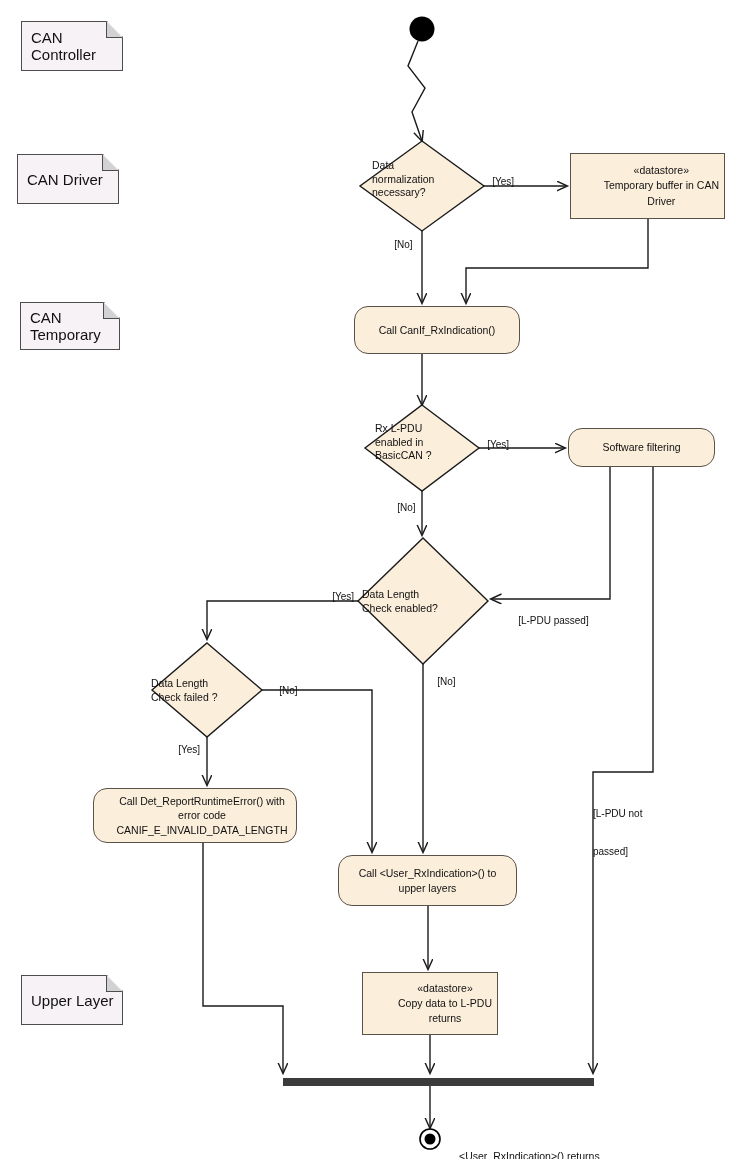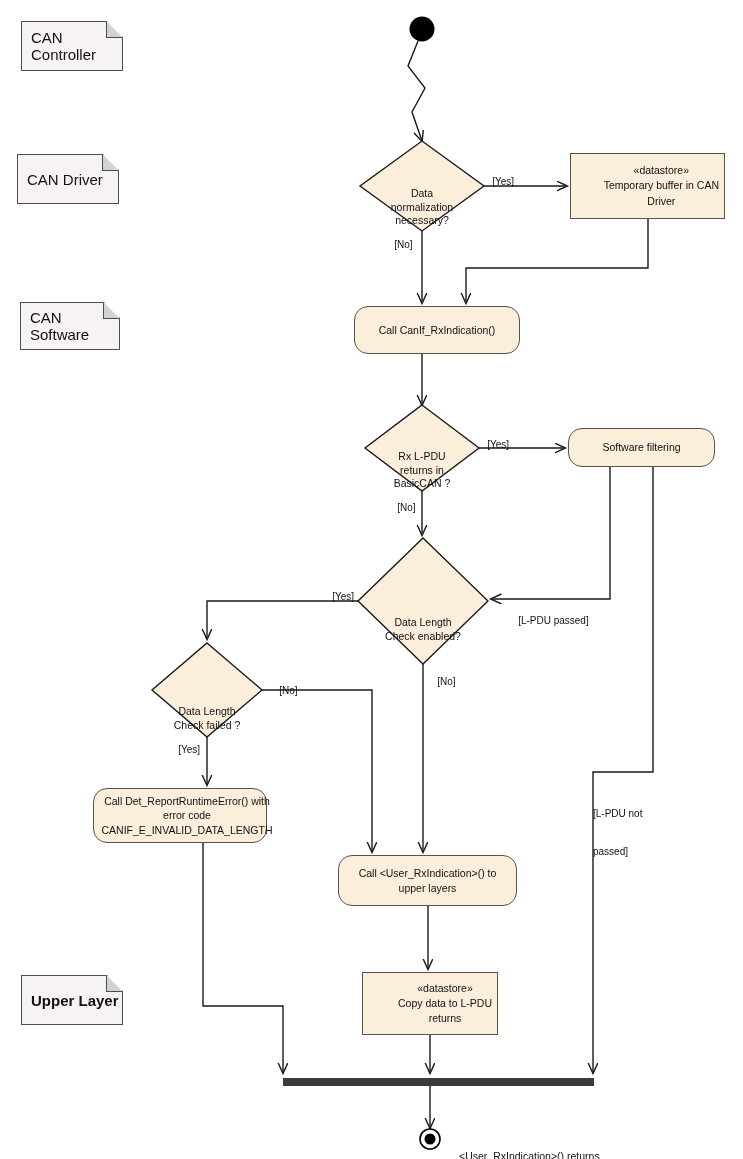--- a/index.html
+++ b/index.html
@@ -52,25 +52,24 @@
     border:1.5px solid #5a5149;
     box-sizing:border-box;
     display:flex;align-items:center;justify-content:flex-end;
     text-align:center;
     font-size:10.5px;color:#111;
     line-height:1.45;
     padding:2px 5px;
   }
   .diamond-label{
     position:absolute;
-    text-align:center;
+    text-align:left;
     font-size:10.5px;color:#111;
     line-height:1.3;
     pointer-events:none;
-    margin-top:28px;
   }
   .edge-label{
     position:absolute;
     font-size:10px;color:#111;
     line-height:1.25;
     white-space:pre;
   }
   .free-label{
     position:absolute;
     font-size:10.5px;color:#111;
@@ -89,26 +88,26 @@
     <span class="fold"></span>
   </div>
 
   <div class="note" style="left:17px;top:154px;width:102px;height:50px;">
     <span>CAN Driver</span>
     <span class="fold2"></span>
     <span class="fold"></span>
   </div>
 
   <div class="note" style="left:20px;top:302px;width:100px;height:48px;">
-    <span>CAN Software</span>
-    <span class="fold2"></span>
-    <span class="fold"></span>
-  </div>
-
-  <div class="note" style="left:21px;top:975px;width:102px;height:50px;font-weight:bold;">
+    <span>CAN Temporary</span>
+    <span class="fold2"></span>
+    <span class="fold"></span>
+  </div>
+
+  <div class="note" style="left:21px;top:975px;width:102px;height:50px;">
     <span>Upper Layer</span>
     <span class="fold2"></span>
     <span class="fold"></span>
   </div>
 
   <svg class="layer" viewBox="0 0 743 1159">
     <defs>
       <marker id="ah" markerWidth="14" markerHeight="14" refX="10.5" refY="5" orient="auto" markerUnits="userSpaceOnUse">
         <path d="M0,0 L11,5 L0,10" fill="none" stroke="#1a1a1a" stroke-width="1.4"></path>
       </marker>
@@ -165,21 +164,21 @@
   </svg>
 
   <div class="diamond-label" style="left:372px;top:159px;width:100px;">
     <div>Data</div>
     <div>normalization</div>
     <div>necessary?</div>
   </div>
 
   <div class="diamond-label" style="left:375px;top:422px;width:94px;">
     <div>Rx L-PDU</div>
-    <div>returns in</div>
+    <div>enabled in</div>
     <div>BasicCAN ?</div>
   </div>
 
   <div class="diamond-label" style="left:362px;top:588px;width:122px;">
     <div>Data Length</div>
     <div>Check enabled?</div>
   </div>
 
   <div class="diamond-label" style="left:151px;top:677px;width:112px;">
     <div>Data Length</div>
@@ -195,21 +194,21 @@
   </div>
 
   <div class="action" style="left:354px;top:306px;width:166px;height:48px;">
     <span>Call CanIf_RxIndication()</span>
   </div>
 
   <div class="action" style="left:568px;top:428px;width:147px;height:39px;">
     <span>Software filtering</span>
   </div>
 
-  <div class="action" style="left:93px;top:788px;width:174px;height:55px;padding-left:20px;">
+  <div class="action" style="left:93px;top:788px;width:204px;height:55px;padding-left:20px;">
     <div>
       <div>Call Det_ReportRuntimeError() with</div>
       <div>error code</div>
       <div>CANIF_E_INVALID_DATA_LENGTH</div>
     </div>
   </div>
 
   <div class="action" style="left:338px;top:855px;width:179px;height:51px;">
     <div>
       <div>Call &lt;User_RxIndication&gt;() to</div>

